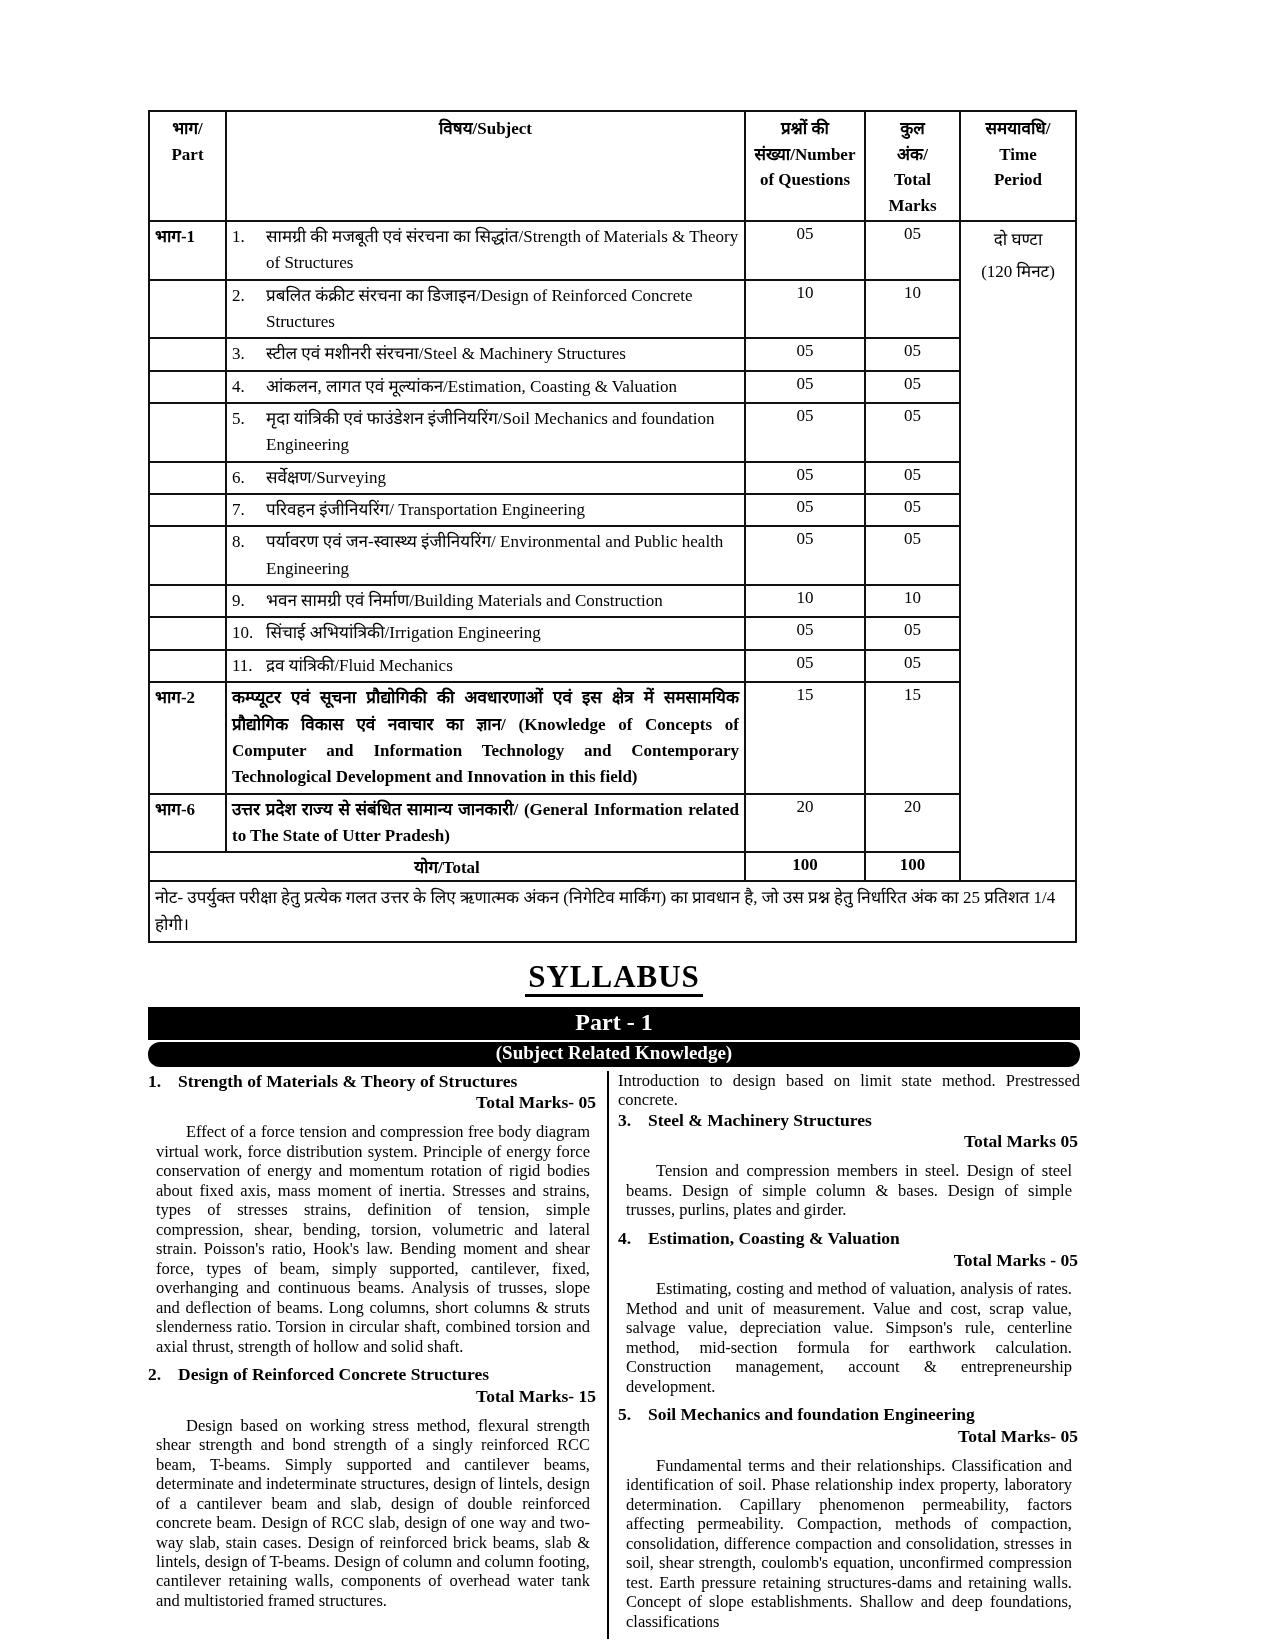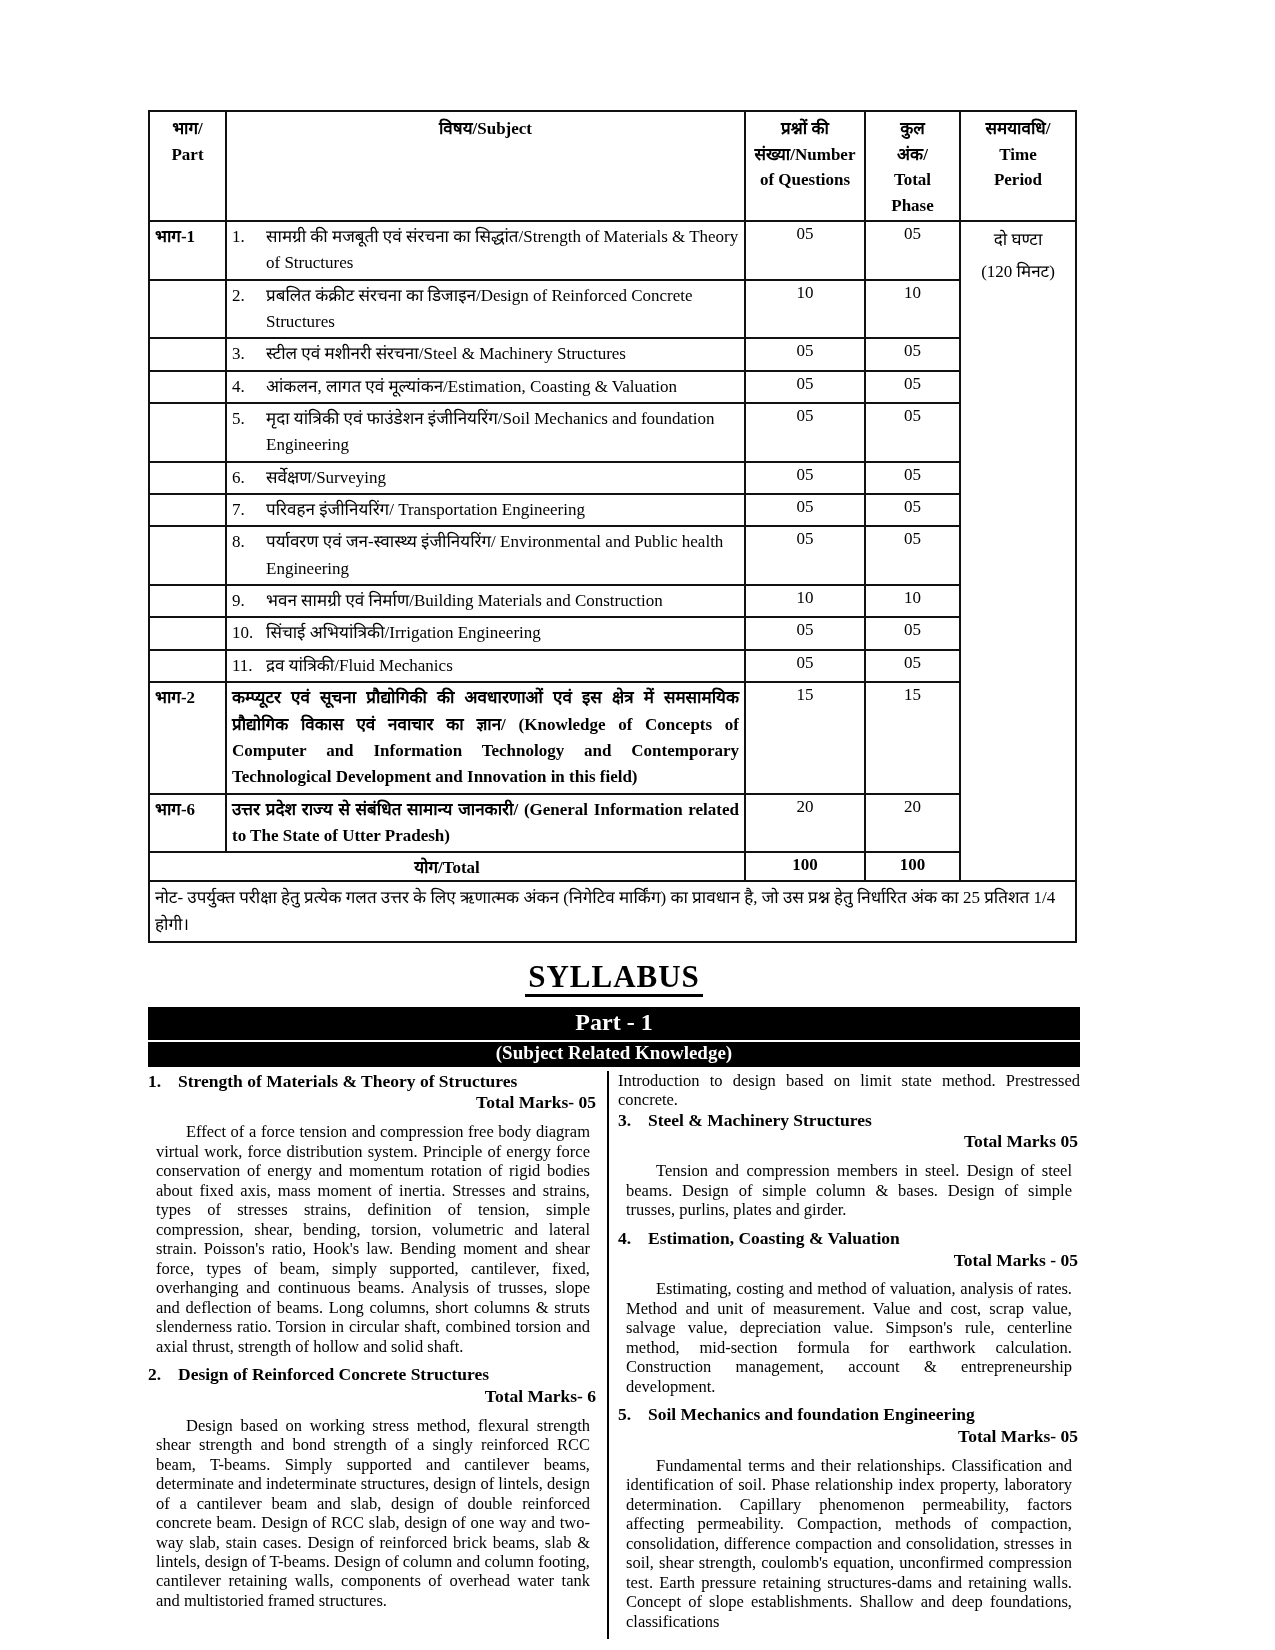--- a/index.html
+++ b/index.html
@@ -74,21 +74,21 @@
       <tr>
         <th>भाग/
 Part</th>
         <th>विषय/Subject</th>
         <th>प्रश्नों की
 संख्या/Number
 of Questions</th>
         <th>कुल
 अंक/
 Total
-Phase</th>
+Marks</th>
         <th>समयावधि/
 Time
 Period</th>
       </tr>
     </thead>
     <tbody>
         <tr>
           <td class="c-part">भाग-1</td>
           <td class="c-subject">
             <div class="subj-wrap">
@@ -232,35 +232,35 @@
           <td colspan="5" class="c-note">नोट- उपर्युक्त परीक्षा हेतु प्रत्येक गलत उत्तर के लिए ऋणात्मक अंकन (निगेटिव मार्किंग) का प्रावधान है, जो उस प्रश्न हेतु निर्धारित अंक का 25 प्रतिशत 1/4 होगी।</td>
         </tr>
       </tbody>
   </table>
 
   <div class="syllabus-heading">
     <span>SYLLABUS</span>
   </div>
 
   <div class="banner banner-part" style="background: rgb(0, 0, 0); color: rgb(255, 255, 255);">Part - 1</div>
-  <div class="banner banner-sub" style="background: rgb(0, 0, 0); color: rgb(255, 255, 255);">(Subject Related Knowledge)</div>
+  <div class="banner banner-sub" style="background: rgb(0, 0, 0); color: rgb(255, 255, 255); border-radius: 12px;">(Subject Related Knowledge)</div>
 
   <div class="columns">
     <div class="col col-left">
         <div class="sec-head">
           <span class="sec-num">1.</span>
           <span>Strength of Materials &amp; Theory of Structures</span>
         </div>
         <div class="sec-marks">Total Marks- 05</div>
         <p class="sec-body">Effect of a force tension and compression free body diagram virtual work, force distribution system. Principle of energy force conservation of energy and momentum rotation of rigid bodies about fixed axis, mass moment of inertia. Stresses and strains, types of stresses strains, definition of tension, simple compression, shear, bending, torsion, volumetric and lateral strain. Poisson's ratio, Hook's law. Bending moment and shear force, types of beam, simply supported, cantilever, fixed, overhanging and continuous beams. Analysis of trusses, slope and deflection of beams. Long columns, short columns &amp; struts slenderness ratio. Torsion in circular shaft, combined torsion and axial thrust, strength of hollow and solid shaft.</p>
         <div class="sec-head">
           <span class="sec-num">2.</span>
           <span>Design of Reinforced Concrete Structures</span>
         </div>
-        <div class="sec-marks">Total Marks- 6</div>
+        <div class="sec-marks">Total Marks- 15</div>
         <p class="sec-body">Design based on working stress method, flexural strength shear strength and bond strength of a singly reinforced RCC beam, T-beams. Simply supported and cantilever beams, determinate and indeterminate structures, design of lintels, design of a cantilever beam and slab, design of double reinforced concrete beam. Design of RCC slab, design of one way and two-way slab, stain cases. Design of reinforced brick beams, slab &amp; lintels, design of T-beams. Design of column and column footing, cantilever retaining walls, components of overhead water tank and multistoried framed structures.</p>
       </div>
     <div class="col-divider"></div>
     <div class="col col-right">
         <p class="cont-body">Introduction to design based on limit state method. Prestressed concrete.</p>
         <div class="sec-head">
           <span class="sec-num">3.</span>
           <span>Steel &amp; Machinery Structures</span>
         </div>
         <div class="sec-marks">Total Marks 05</div>

